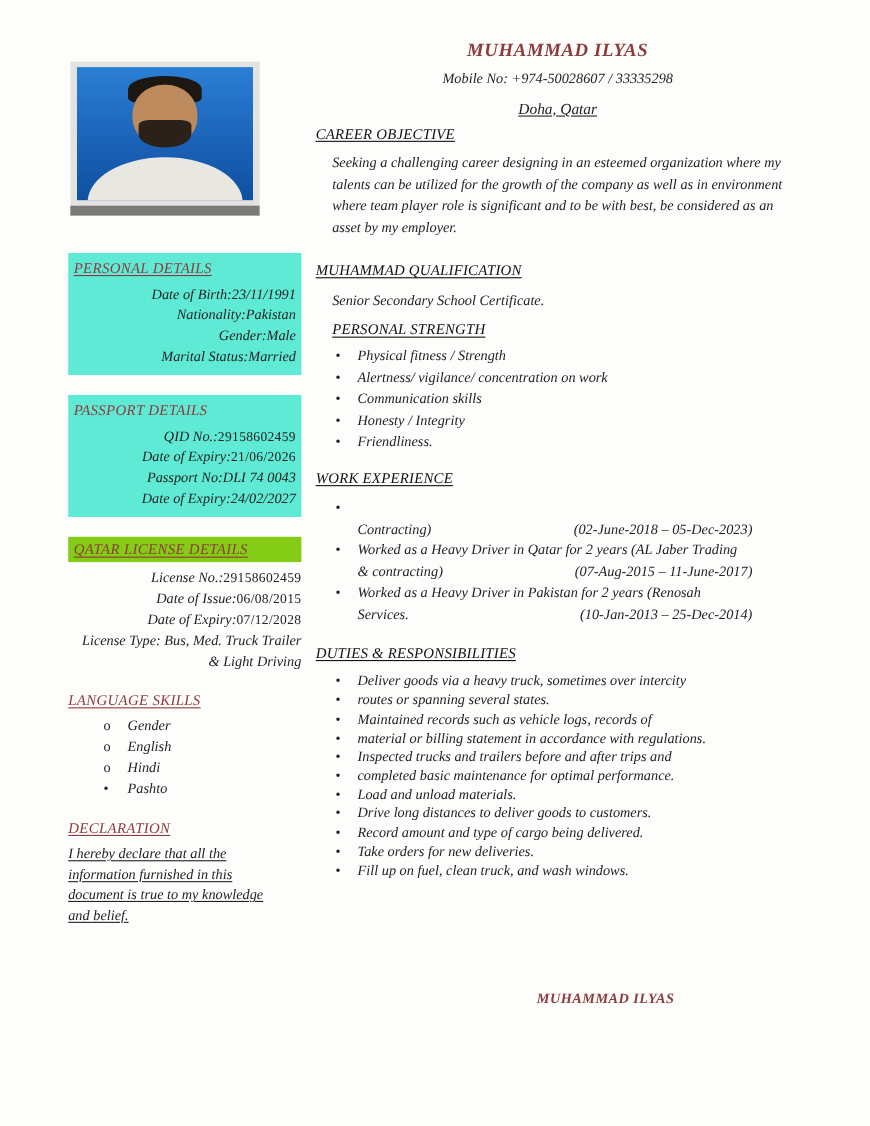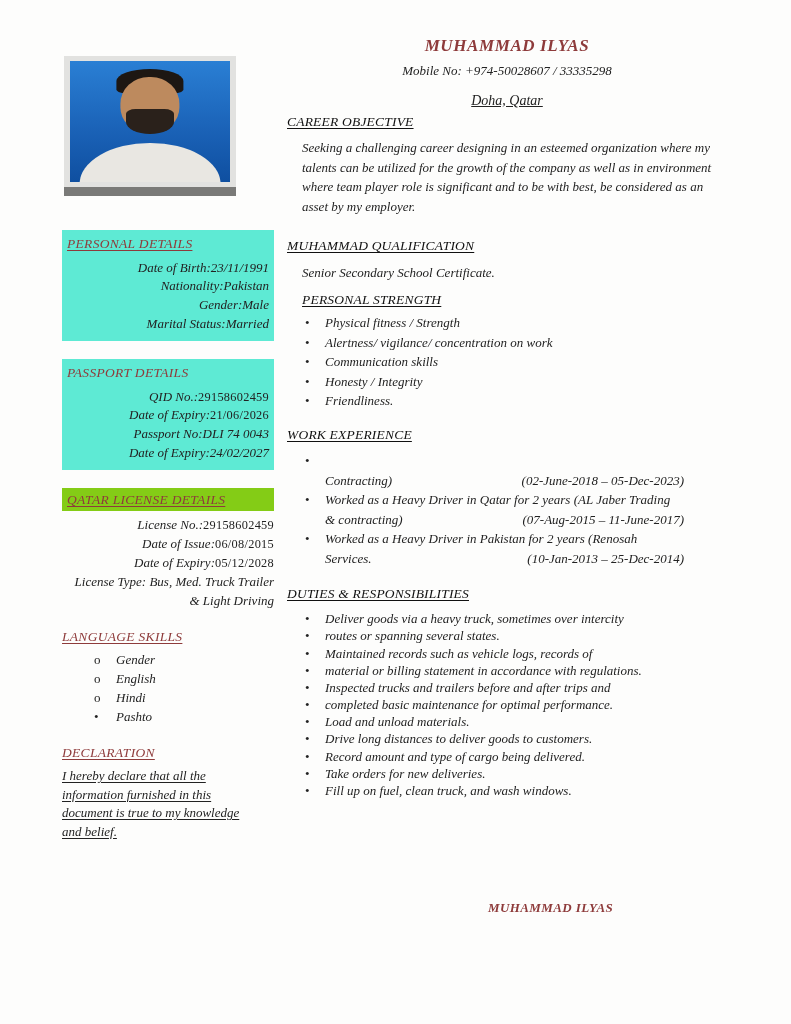--- a/index.html
+++ b/index.html
@@ -91,21 +91,21 @@
       <div class="row"><span class="lbl">QID No.:</span><span class="val upright">29158602459</span></div>
       <div class="row"><span class="lbl">Date of Expiry:</span><span class="val upright">21/06/2026</span></div>
       <div class="row"><span class="lbl">Passport No:</span><span class="val">DLI 74 0043</span></div>
       <div class="row"><span class="lbl">Date of Expiry:</span><span class="val">24/02/2027</span></div>
     </div>
 
     <section>
       <div class="ltitle shade">QATAR LICENSE DETAILS</div>
       <div class="row"><span class="lbl">License No.:</span><span class="val upright">29158602459</span></div>
       <div class="row"><span class="lbl">Date of Issue:</span><span class="val upright">06/08/2015</span></div>
-      <div class="row"><span class="lbl">Date of Expiry:</span><span class="val upright">05/12/2028</span></div>
+      <div class="row"><span class="lbl">Date of Expiry:</span><span class="val upright">07/12/2028</span></div>
       <div class="row"><span>License Type:</span> <span class="val">Bus, Med. Truck Trailer &amp; Light Driving</span></div>
     </section>
 
     <section>
       <div class="ltitle">LANGUAGE SKILLS</div>
       <div class="lang-item">
           <span class="marker">o</span>
           <span>Gender</span>
         </div>
       <div class="lang-item">

